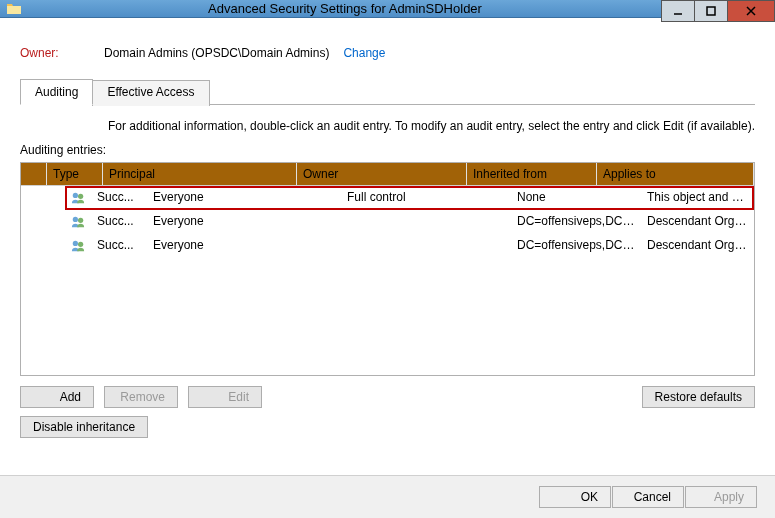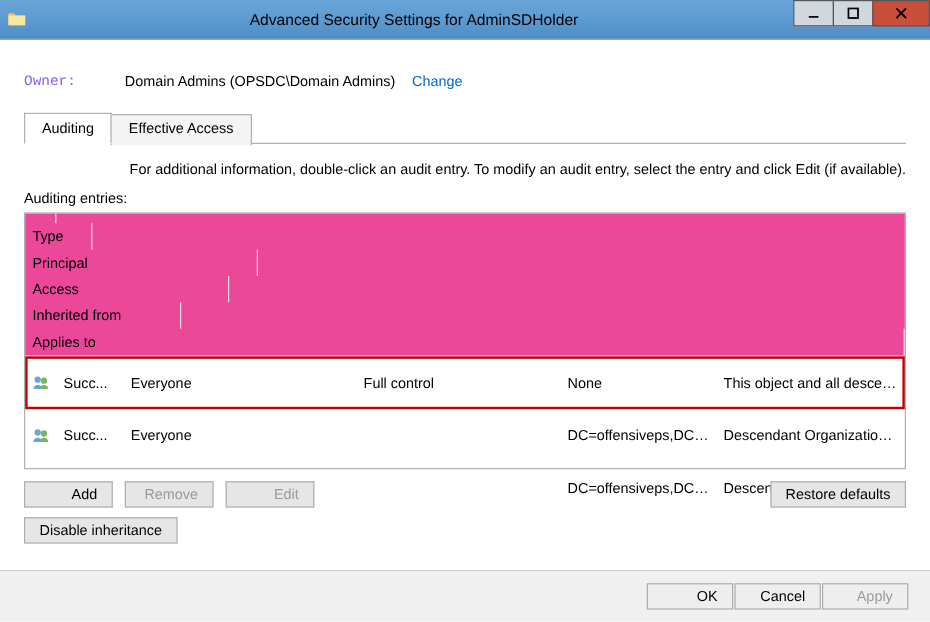--- a/index.html
+++ b/index.html
@@ -1,44 +1,44 @@
 <!DOCTYPE html>
 <html><head>
 <meta charset="utf-8">
 <style>
 * { box-sizing: border-box; font-family: "Segoe UI", Tahoma, sans-serif; font-size: 12px; }
 body { margin: 0; background: #fff; width: 775px; height: 518px; overflow: hidden; }
 
-.titlebar { height: 33px; background: linear-gradient(#6aa6d8, #4f8ec7); display: flex; align-items: center; border-bottom: 1px solid #3a6fa0; }
+.titlebar { height: 18px; background: linear-gradient(#6aa6d8, #4f8ec7); display: flex; align-items: center; border-bottom: 1px solid #3a6fa0; }
 .titlebar .folder-ico { width: 16px; height: 16px; margin: 0 6px; }
 .titlebar .title { flex: 1; text-align: center; color: #000; font-size: 13px; }
 .win-btns { display: flex; height: 100%; }
 .win-btn { width: 34px; height: 22px; border: 1px solid #555; background: #cfd8df; display: flex; align-items: center; justify-content: center; margin-left: -1px; }
 .win-btn.close { background: #c94f3d; width: 48px; }
 .win-btn svg { width: 10px; height: 10px; }
 
 .client { padding: 14px 20px 10px 20px; }
 .owner-row { display: flex; align-items: center; margin: 14px 0 18px 0; }
-.owner-row .label { width: 84px; color: #8b5cf6; font-family: Liberation Mono, monospace; }
+.owner-row .label { width: 84px; color: #b91c1c; }
 .owner-row .value { color: #000; }
 .owner-row .change { color: #0066cc; margin-left: 14px; cursor: pointer; }
 
 .tabs { display: flex; border-bottom: 1px solid #b0b0b0; }
 .tab { padding: 5px 14px; border: 1px solid #b0b0b0; border-bottom: none; background: #fff; margin-right: -1px; cursor: pointer; position: relative; top: 1px; }
 .tab.active { background: #fff; border-bottom: 1px solid #fff; z-index: 2; }
 .tab:not(.active) { background: #f4f4f4; top: 2px; padding-top: 4px; padding-bottom: 4px; }
 
 .info { margin: 14px 0 10px 0; text-align: right; }
 .entries-label { margin-bottom: 5px; }
 
 .grid { border: 1px solid #b0b0b0; height: 214px; background: #fff; }
-.grid-header { display: flex; background: #ec4899; border-bottom: 1px solid #d0d0d0; flex-direction: column; }
+.grid-header { display: flex; background: #a16207; border-bottom: 1px solid #d0d0d0; }
 .grid-header .col { padding: 4px 6px; border-right: 1px solid #e0e0e0; white-space: nowrap; overflow: hidden; text-overflow: ellipsis; }
 .grid-body { }
-.grid-row { display: flex; align-items: center; padding: 12px 0; }
+.grid-row { display: flex; align-items: flex-start; padding: 2px 0; margin-left: 44px; }
 .grid-row.highlight { outline: 2px solid #c00000; outline-offset: -2px; }
 .grid-row .cell { padding: 2px 6px; white-space: nowrap; overflow: hidden; text-overflow: ellipsis; }
 .col-icon { width: 26px; flex: none; display:flex; align-items:center; justify-content:center;}
 .col-type { width: 56px; flex: none; }
 .col-principal { width: 194px; flex: none; }
 .col-access { width: 170px; flex: none; }
 .col-inherited { width: 130px; flex: none; }
 .col-applies { flex: 1; }
 
 .btn-row { display: flex; margin-top: 10px; gap: 10px; }
@@ -94,21 +94,21 @@
   </div>
 
   <div class="info">For additional information, double-click an audit entry. To modify an audit entry, select the entry and click Edit (if available).</div>
   <div class="entries-label">Auditing entries:</div>
 
   <div class="grid">
     <div class="grid-header">
       <div class="col col-icon"></div>
       <div class="col col-type">Type</div>
       <div class="col col-principal">Principal</div>
-      <div class="col col-access">Access</div>
+      <div class="col col-access">Owner</div>
       <div class="col col-inherited">Inherited from</div>
       <div class="col col-applies">Applies to</div>
     </div>
     <div class="grid-body" id="grid-body">
         <div class="grid-row highlight">
           <div class="cell col-icon">
             <svg class="users-ico" viewBox="0 0 16 16">
               <circle cx="5" cy="5" r="3" fill="#6aa6d8"></circle>
               <circle cx="11" cy="6" r="3" fill="#7ab36a"></circle>
               <path fill="#6aa6d8" d="M1 14c0-3 2-4 4-4s4 1 4 4z"></path>

